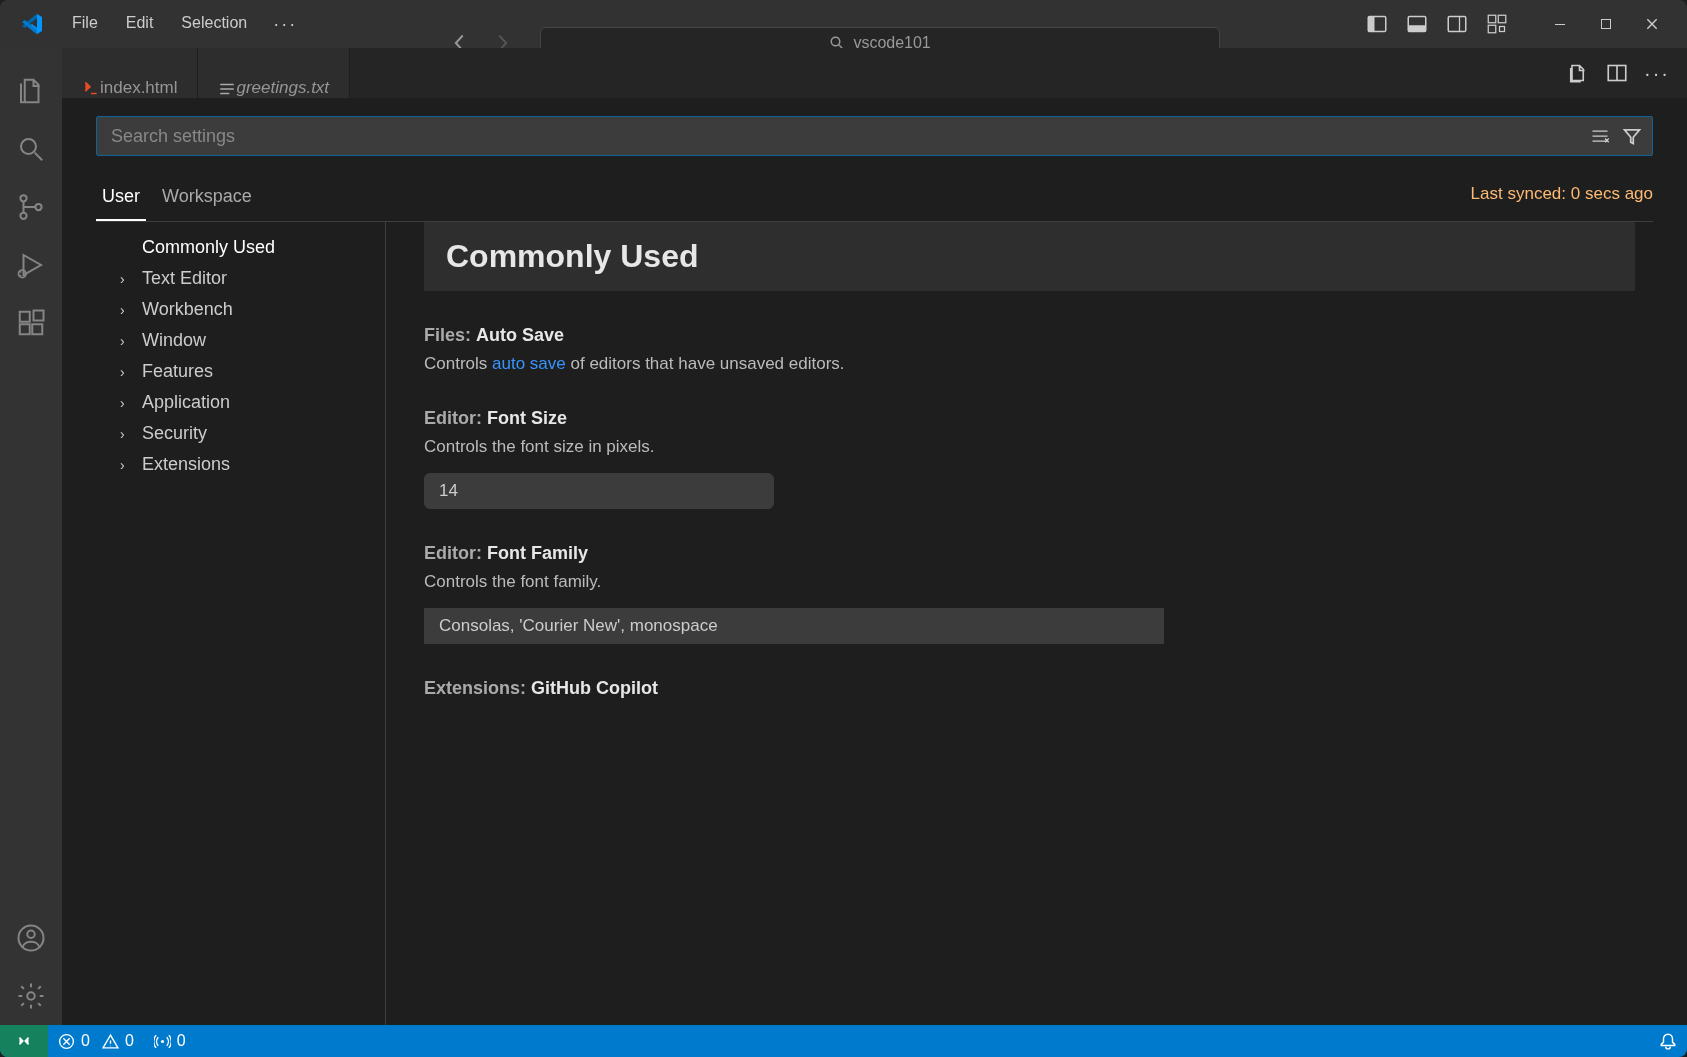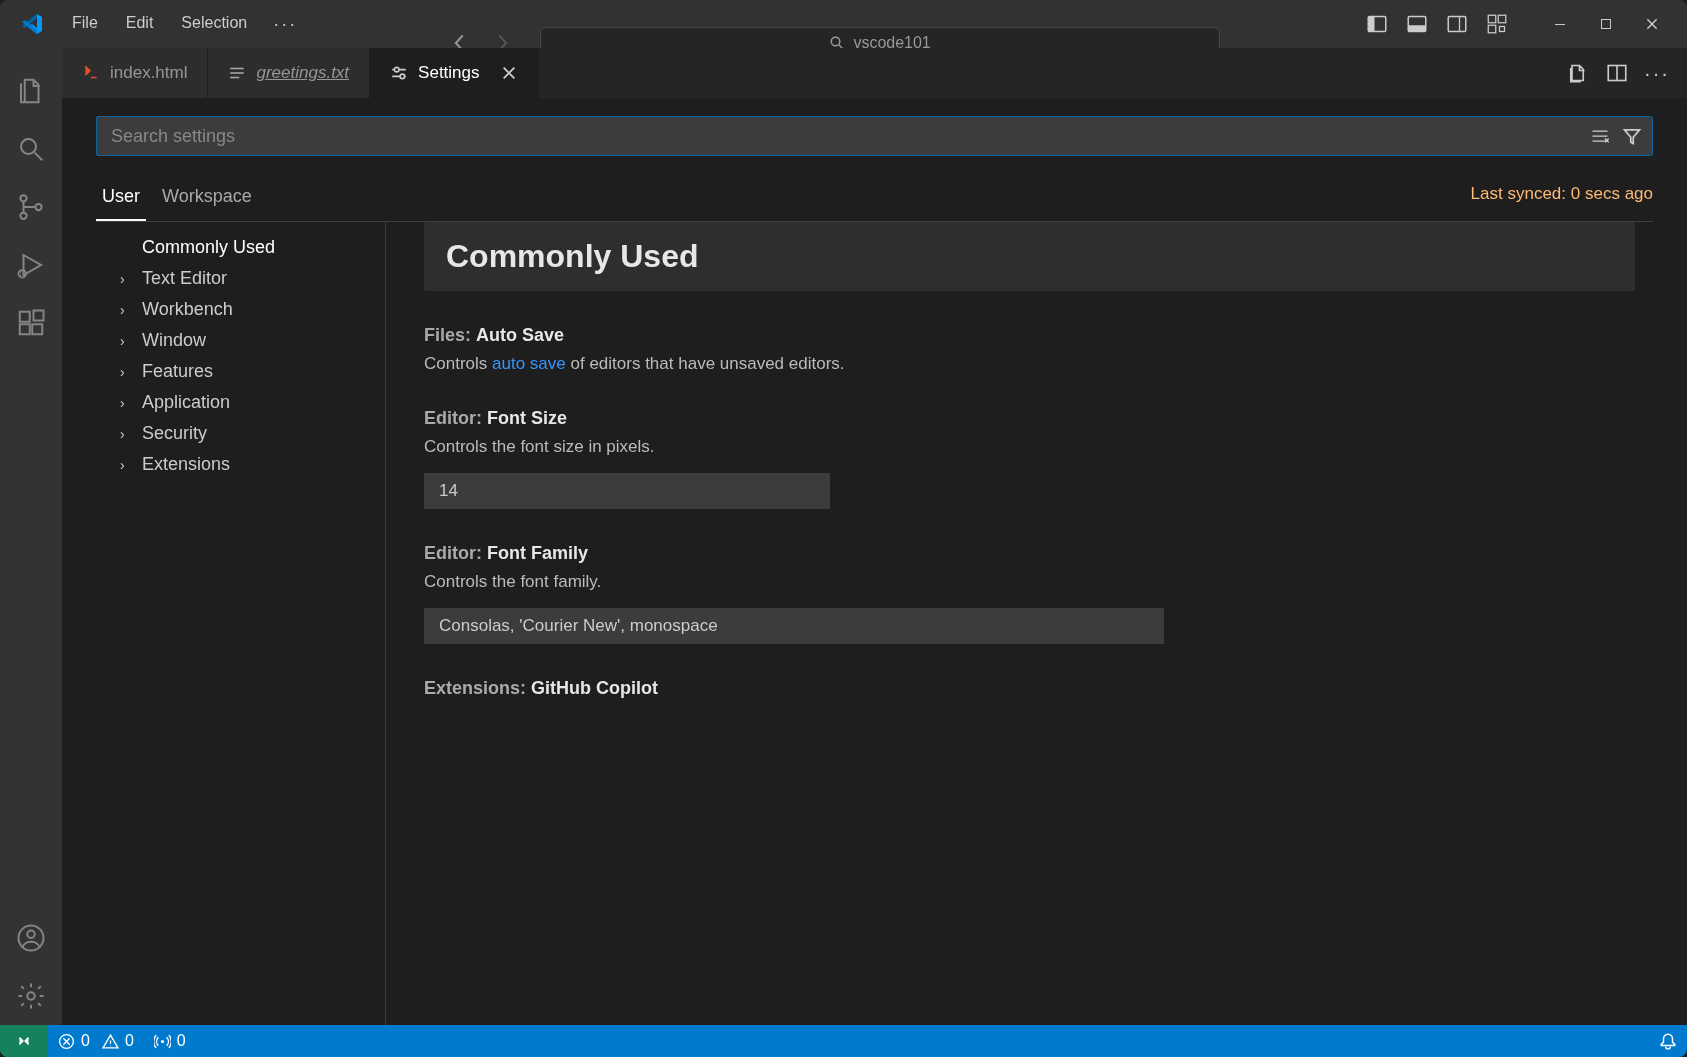--- a/index.html
+++ b/index.html
@@ -61,34 +61,33 @@
       padding-top: 14px;
       flex-shrink: 0;
     }
     .activity-item { width: 58px; height: 58px; display: flex; align-items: center; justify-content: center; color: #858585; cursor: pointer; }
     .activity-spacer { flex: 1; }
     
     .editor-area { flex: 1; display: flex; flex-direction: column; background: #1e1e1e; }
     .tab-bar { height: 50px; background: #252526; display: flex; align-items: stretch; }
     .tab {
       display: flex;
-      align-items: center;
-      gap: 10px;
+      align-items: flex-end;
       padding: 0 20px;
       font-size: 17px;
       border-right: 1px solid #1e1e1e;
       background: #2d2d2d;
       color: #969696;
       cursor: pointer;
     }
     .tab.active { background: #1e1e1e; color: #ffffff; }
     .tab-icon-html { color: #e44d26; }
     .tab-icon-txt { color: #aaa; }
     .tab-icon-settings { color: #ccc; }
-    .tab.italic .tab-label { font-style: italic; text-decoration: underline; }
+    .tab.italic .tab-label { font-style: italic; }
     .tab-close { width: 18px; height: 18px; display: flex; align-items: center; justify-content: center; color: #ccc; cursor: pointer; }
     .tab-actions { margin-left: auto; display: flex; align-items: center; gap: 8px; padding-right: 14px; }
     .tab-action { width: 32px; height: 32px; display: flex; align-items: center; justify-content: center; color: #ccc; cursor: pointer; }
     
     .settings-page { flex: 1; display: flex; flex-direction: column; padding: 18px 34px 0 34px; overflow: hidden; }
     .search-box {
       background: #3c3c3c;
       border: 1px solid #0e639c;
       border-radius: 2px;
       height: 40px;
@@ -131,21 +130,21 @@
     .setting-title { font-size: 18px; }
     .setting-title .category { color: #aaa; font-weight:600;}
     .setting-title .name { color: #e7e7e7; font-weight: 700; }
     .setting-desc { margin-top: 8px; font-size: 17px; color: #bbb; }
     .setting-desc a { color: #3794ff; text-decoration: none; cursor: pointer; }
     .setting-control { margin-top: 16px; }
     .select-wrap { background: #3c3c3c; width: 560px; height: 36px; display: flex; align-items: center; padding: 0 14px; border: 1px solid #3c3c3c; cursor: pointer; justify-content: space-between; font-size: 17px; color: #ccc; }
     .input-number, .input-text {
       background: #3c3c3c; border: 1px solid #3c3c3c; height: 36px; padding: 0 14px; font-size: 17px; color: #ccc; outline: none;
     }
-    .input-number { width: 406px; }
+    .input-number { width: 350px; border-radius: 6px; }
     .input-text { width: 740px; }
     
     .statusbar { height: 32px; background: #007acc; display: flex; align-items: center; color: #fff; font-size: 16px; flex-shrink: 0; }
     .status-remote { background: #16825d; height: 100%; width: 48px; display: flex; align-items: center; justify-content: center; cursor: pointer; }
     .status-item { display: flex; align-items: center; gap: 6px; padding: 0 10px; cursor: pointer; height: 100%; }
     .status-spacer { flex: 1; }
     svg { display: block; }
   </style>
 </head>
 <body>
@@ -296,35 +295,20 @@
         <span class="tab-label">index.html</span>
       </div>
       <div class="tab italic">
         <span class="tab-icon-txt">
           <svg width="18" height="18" viewBox="0 0 16 16">
               <path stroke="currentColor" stroke-width="1.3" d="M2 4h12M2 8h12M2 12h8"></path>
             </svg>
         </span>
         <span class="tab-label">greetings.txt</span>
       </div>
-      <div class="tab active">
-        <span class="tab-icon-settings">
-          <svg width="18" height="18" viewBox="0 0 16 16">
-              <path stroke="currentColor" stroke-width="1.4" d="M2 5h12M2 11h12"></path>
-              <circle cx="6" cy="5" r="2" fill="#1e1e1e" stroke="currentColor" stroke-width="1.4"></circle>
-              <circle cx="11" cy="11" r="2" fill="#1e1e1e" stroke="currentColor" stroke-width="1.4"></circle>
-            </svg>
-        </span>
-        <span class="tab-label">Settings</span>
-        <span class="tab-close" style="margin-left:10px;">
-          <svg width="16" height="16" viewBox="0 0 12 12">
-              <path stroke="currentColor" stroke-width="1.4" d="M2 2l8 8M10 2l-8 8"></path>
-            </svg>
-        </span>
-      </div>
       <div class="tab-actions">
         <div class="tab-action">
           <svg width="20" height="20" viewBox="0 0 16 16">
               <path fill="none" stroke="currentColor" stroke-width="1.3" d="M4 2h6l3 3v9H4zM10 2v4h4M3 4v11h8"></path>
             </svg>
         </div>
         <div class="tab-action">
           <svg width="20" height="20" viewBox="0 0 16 16">
               <rect x="1" y="2" width="14" height="12" fill="none" stroke="currentColor" stroke-width="1.3"></rect>
               <line x1="8" y1="2" x2="8" y2="14" stroke="currentColor" stroke-width="1.3"></line>

